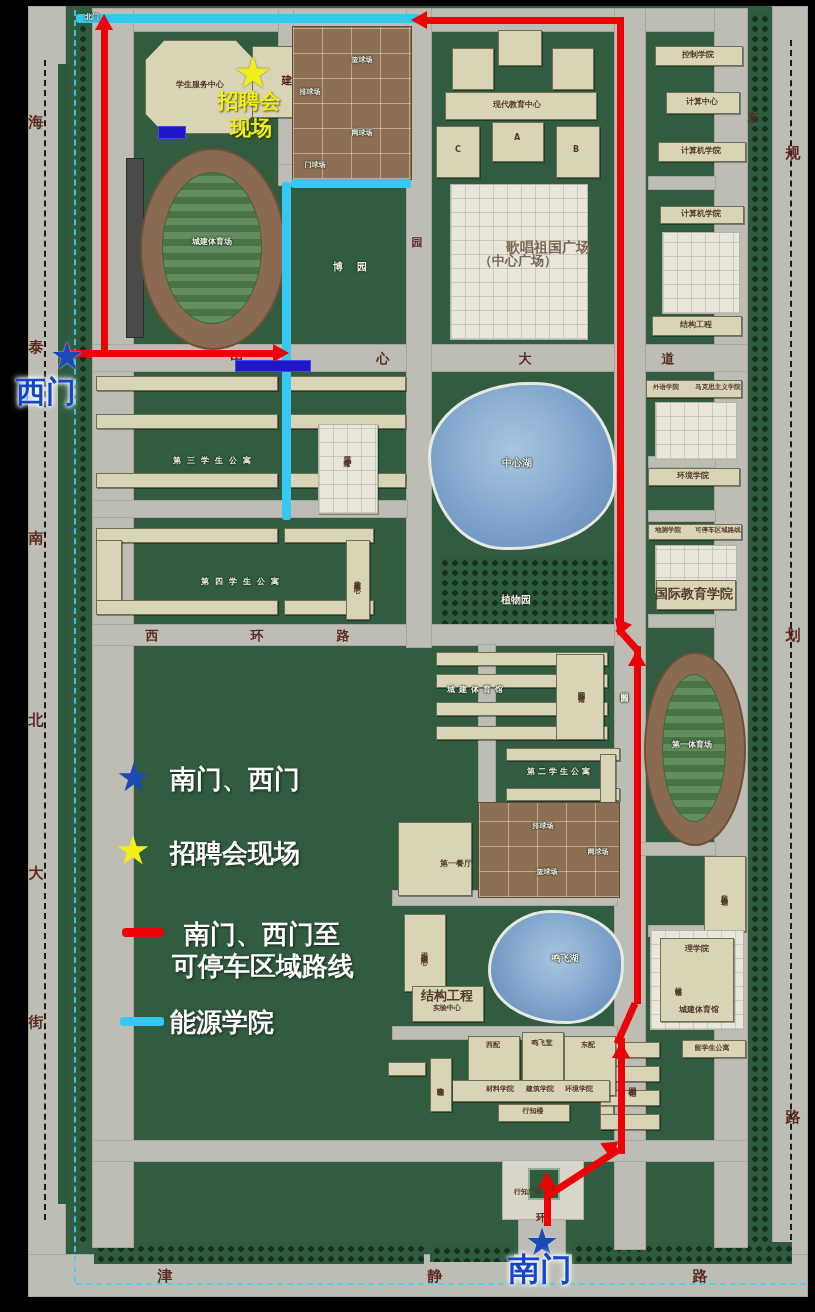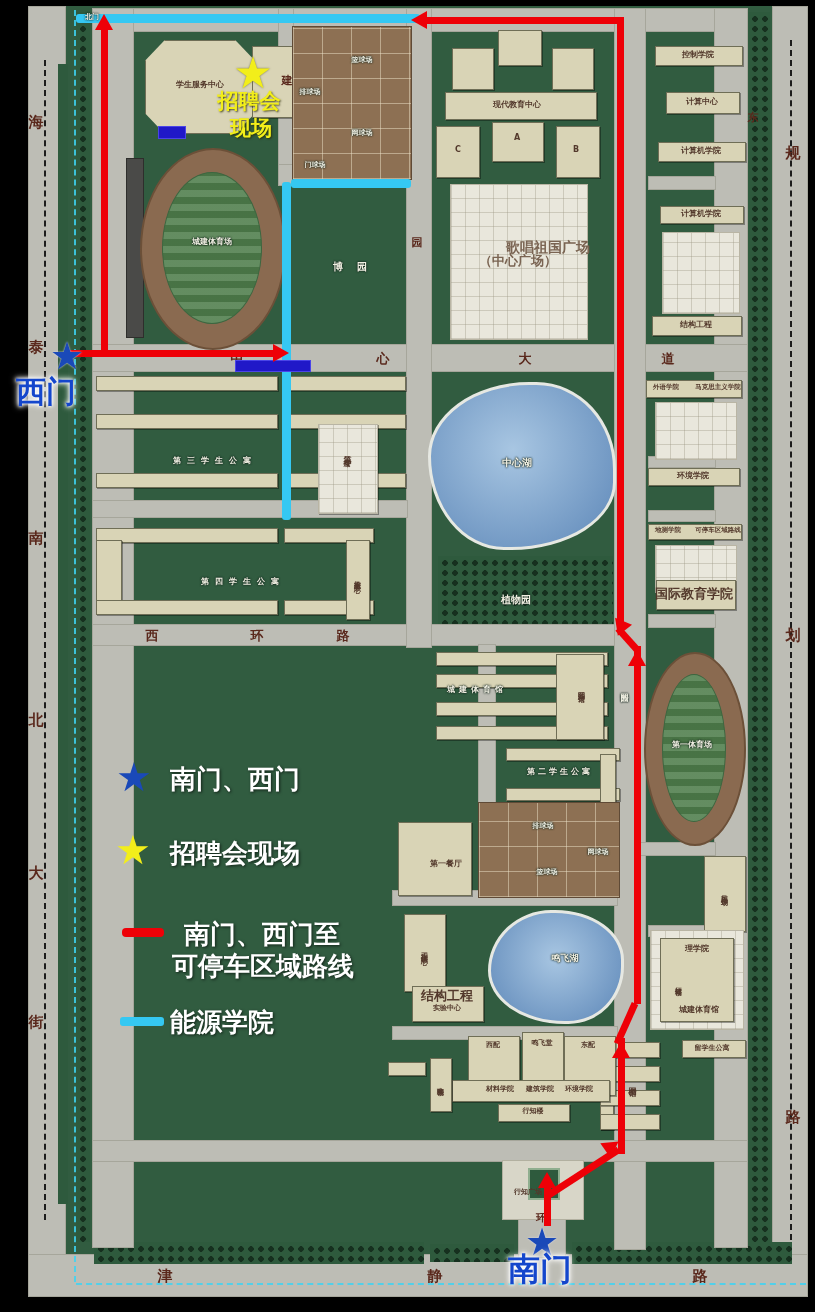--- a/index.html
+++ b/index.html
@@ -190,21 +190,21 @@
 <div class="lbl wl vl" style="left:624px;top:688px;font-size:8px">熙园</div>
 <div class="bldg" style="left:506px;top:748px;width:112px;height:11px"></div>
 <div class="lbl wl" style="left:560px;top:772px;letter-spacing:3px">第二学生公寓</div>
 <div class="bldg" style="left:506px;top:788px;width:112px;height:11px"></div>
 <div class="bldg" style="left:600px;top:754px;width:14px;height:78px"></div>
 <div class="court" style="left:478px;top:802px;width:140px;height:94px"></div>
 <div class="lbl wl" style="left:543px;top:826px;font-size:7px">排球场</div>
 <div class="lbl wl" style="left:598px;top:852px;font-size:7px">网球场</div>
 <div class="lbl wl" style="left:547px;top:872px;font-size:7px">篮球场</div>
 <div class="bldg" style="left:398px;top:822px;width:72px;height:72px"></div>
-<div class="lbl" style="left:446px;top:864px">第一餐厅</div>
+<div class="lbl" style="left:456px;top:864px">第一餐厅</div>
 <div class="abs" style="left:488px;top:910px;width:130px;height:108px;background:radial-gradient(circle at 50% 42%,#a8c6e2,#5d87b8);border:3px solid #e6e8e2;border-radius:48% 52% 42% 58% / 55% 45% 52% 48%"></div>
 <div class="lbl wl" style="left:565px;top:958px;font-size:9px">鸣飞湖</div>
 <div class="bldg" style="left:404px;top:914px;width:40px;height:76px"></div>
 <div class="lbl vl" style="left:424px;top:950px;font-size:7px">工程训练中心</div>
 <div class="bldg" style="left:412px;top:986px;width:70px;height:34px"></div>
 <div class="lbl" style="left:447px;top:996px;font-size:13px">结构工程</div>
 <div class="lbl" style="left:447px;top:1008px;font-size:7px">实验中心</div>
 <div class="bldg" style="left:468px;top:1036px;width:50px;height:58px"></div>
 <div class="lbl" style="left:493px;top:1045px;font-size:7px">西配</div>
 <div class="bldg" style="left:522px;top:1032px;width:40px;height:64px"></div>

